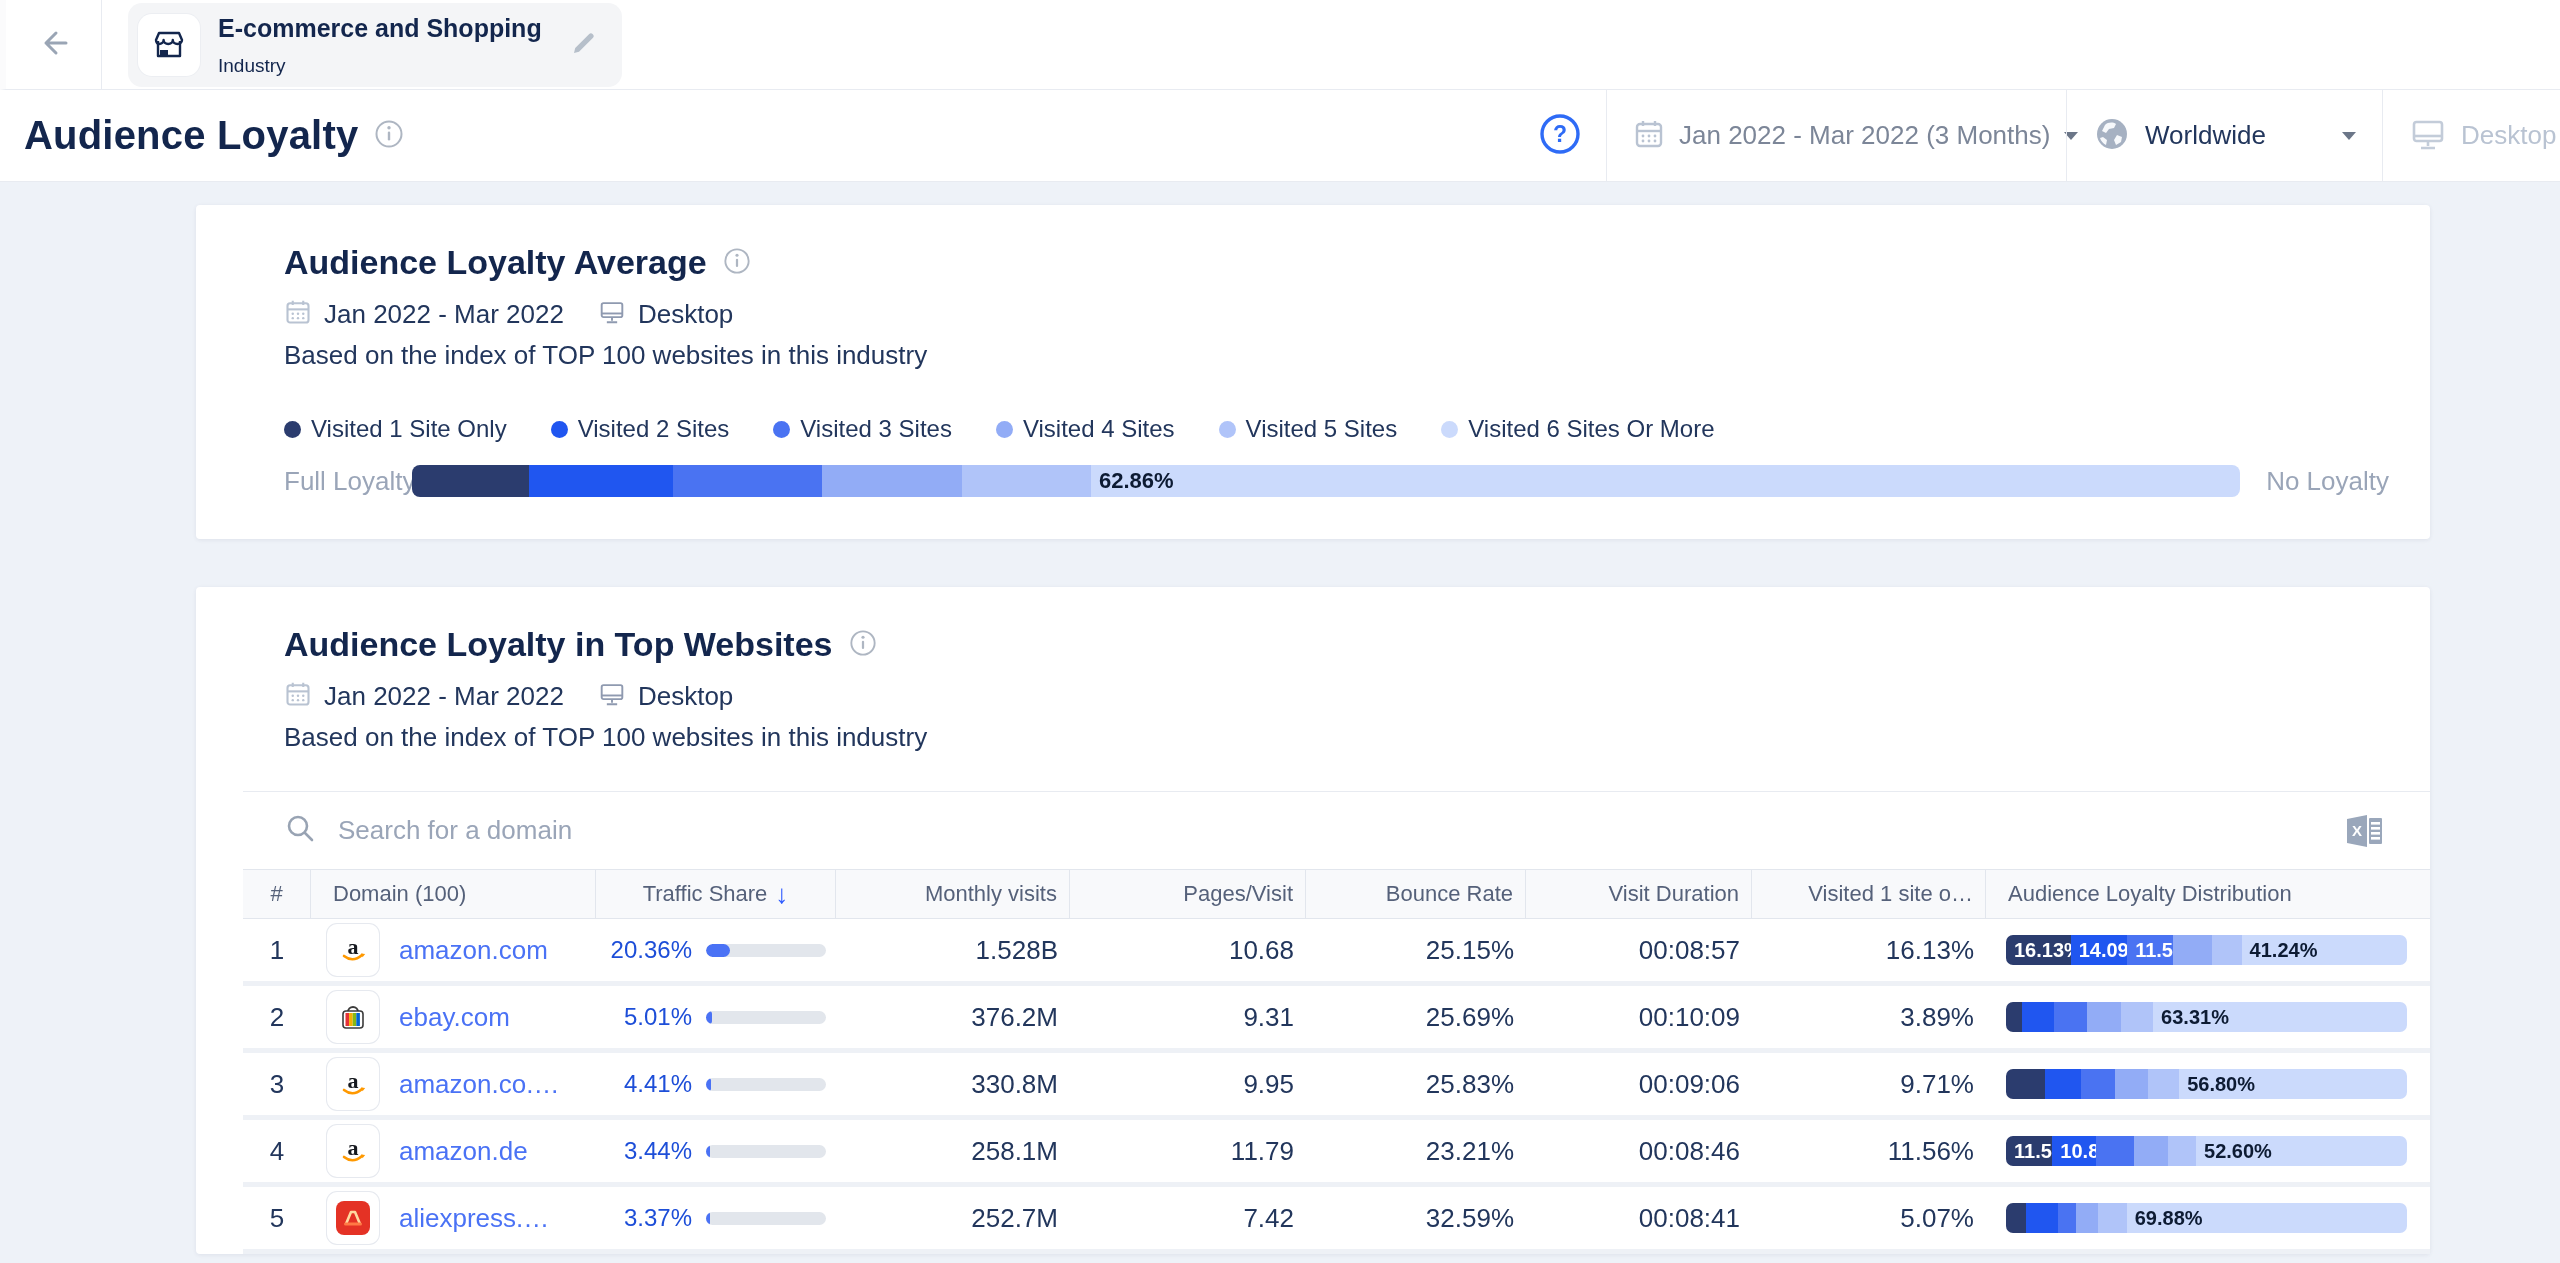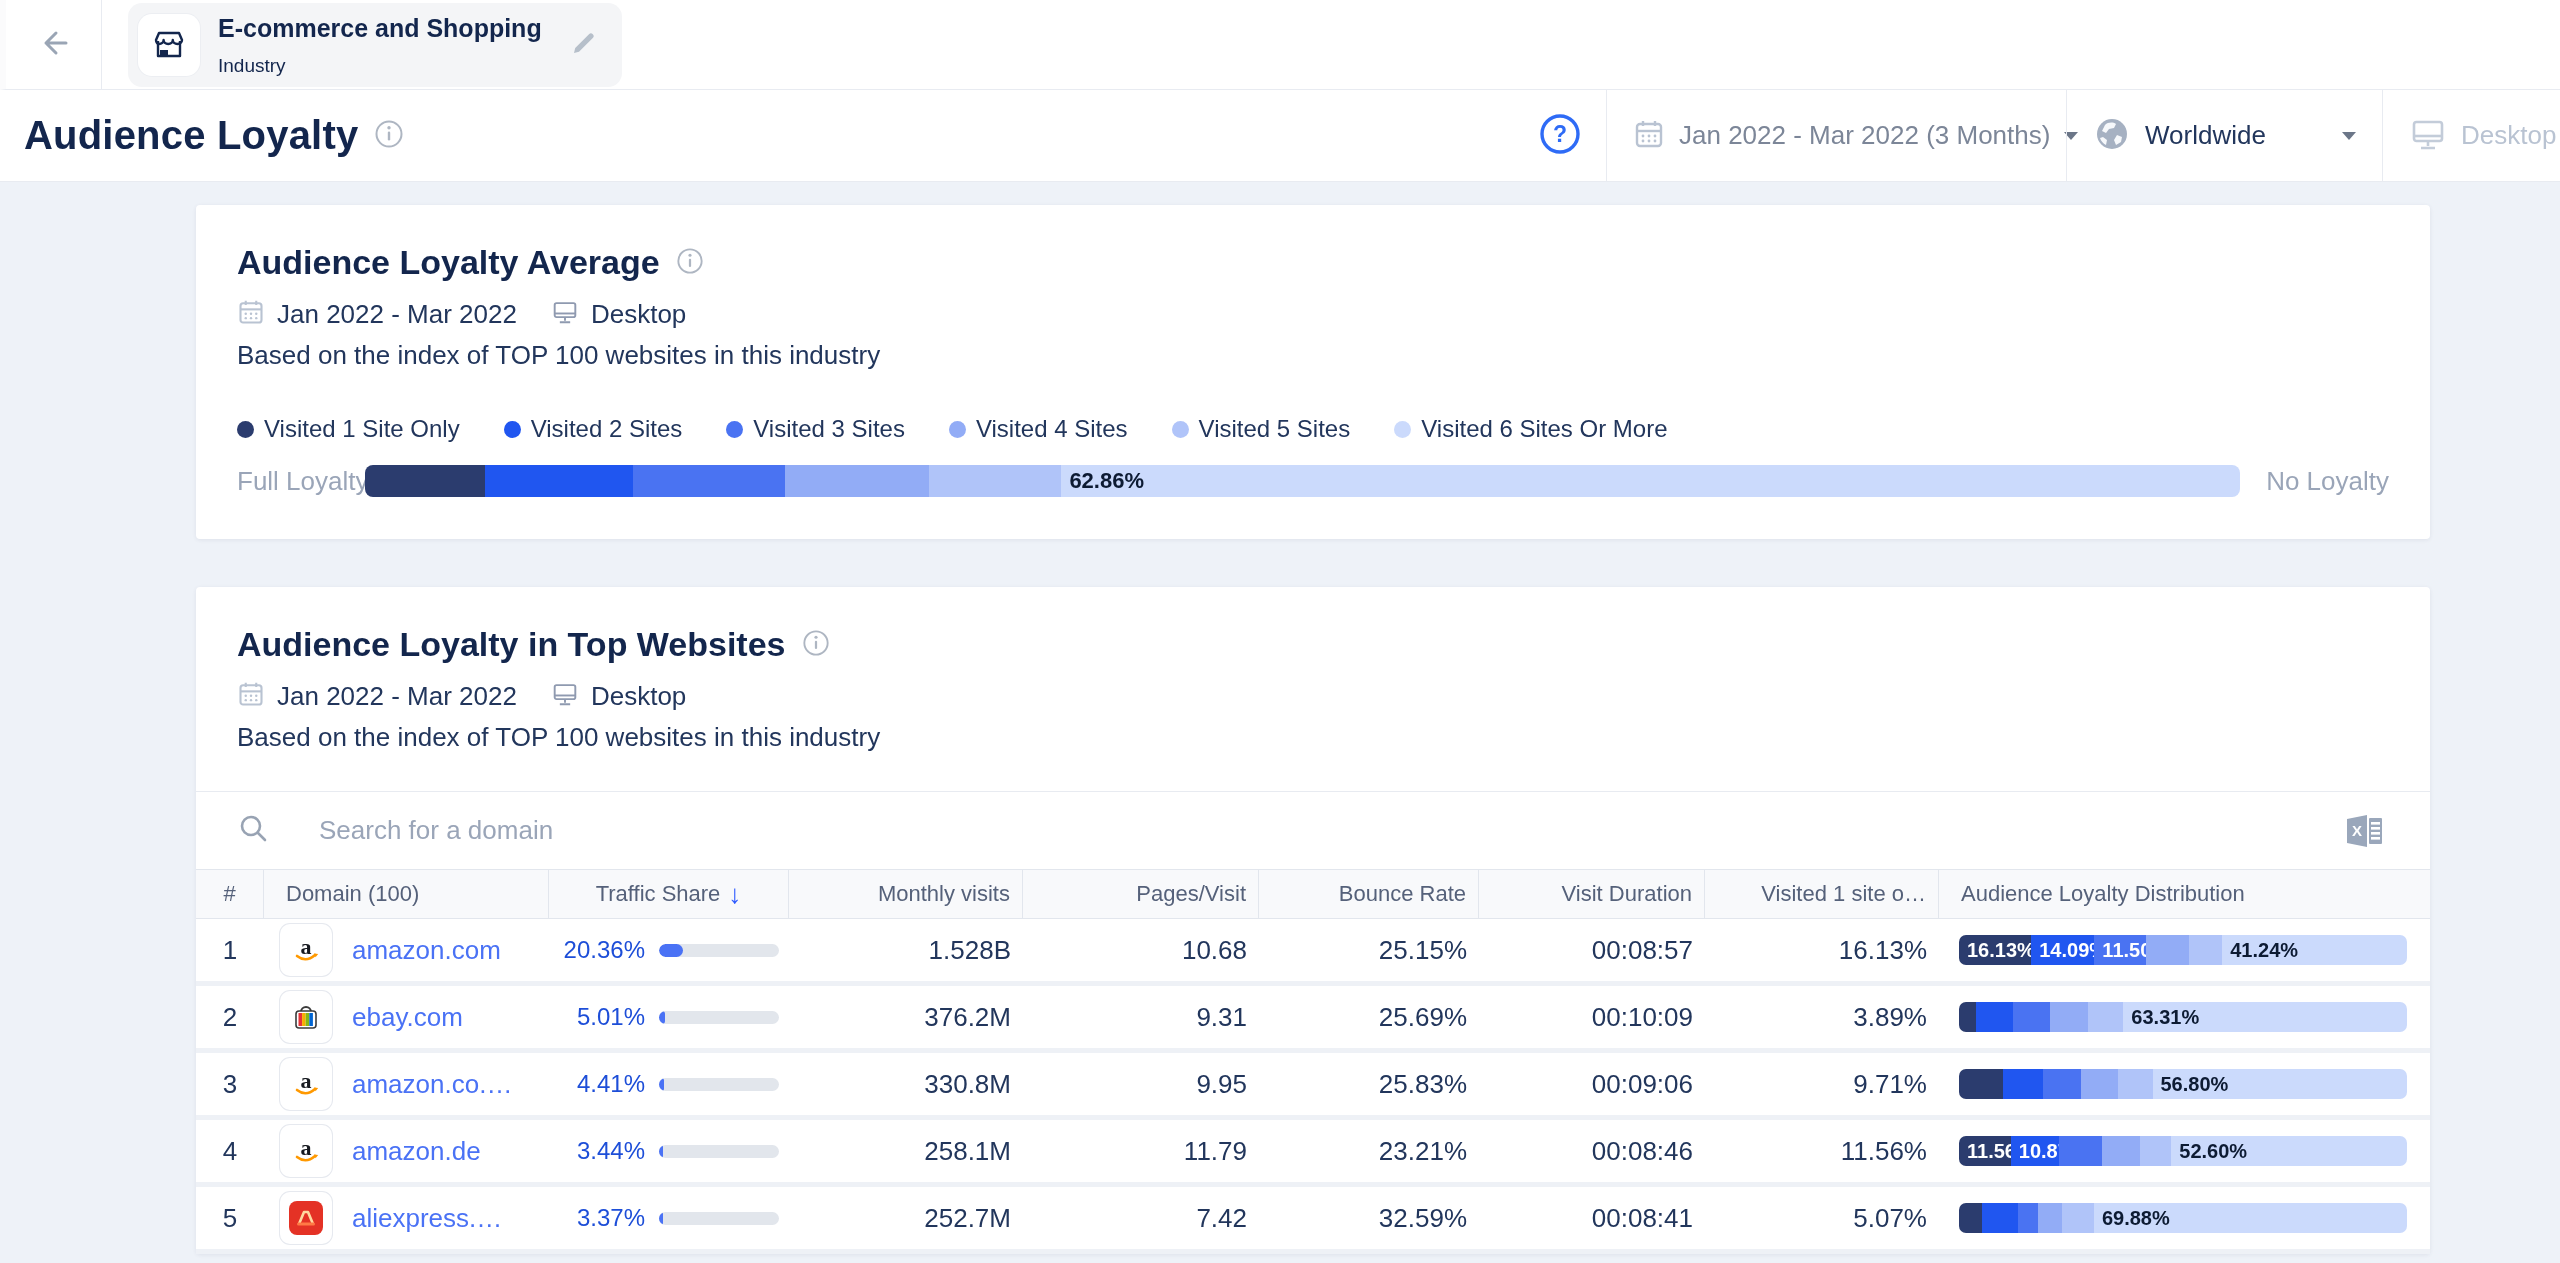--- a/index.html
+++ b/index.html
@@ -45,21 +45,21 @@
   .filter-geo { width: 316px; justify-content: space-between; }
   .filter-device { width: 178px; }
   .filter-text { font-size: 26px; color: #7c8698; white-space: nowrap; }
   .geo-text { color: #22365c; }
   .device-text { color: #b9c3d2; }
   .caret { width: 0; height: 0; border-left: 7px solid transparent; border-right: 7px solid transparent; border-top: 8px solid #6b7688; }
   .geo-left { display: flex; align-items: center; gap: 14px; }
   
   .page-content { padding: 23px 130px 0 196px; }
   .card {
-    background: #fff; border-radius: 4px; box-shadow: 0 1px 4px rgba(33,43,74,.08);
+    background: #fff; border-radius: 4px; box-shadow: 0 1px 4px rgba(33,43,74,.08); padding-left: 47px;
   }
   .card-pad { padding: 38px 41px 42px; }
   .section-title-row { display: flex; align-items: center; gap: 16px; }
   .section-title { font-size: 34px; font-weight: bold; color: #13264d; }
   .meta-row { display: flex; align-items: center; gap: 12px; margin-top: 16px; }
   .meta-text { font-size: 26px; color: #22365c; }
   .meta-gap { width: 10px; }
   .section-subtitle { font-size: 26px; color: #22365c; margin-top: 10px; }
   
   .legend { display: flex; align-items: center; gap: 44px; margin-top: 44px; }
@@ -76,21 +76,21 @@
   .seg { position: relative; display: flex; align-items: center; overflow: hidden; flex: none; }
   .seg-label { font-size: 20px; font-weight: bold; padding: 0 8px; white-space: nowrap; }
   .avg-bar .seg-label { font-size: 22px; }
   
   .search-row {
     margin-top: 38px; border-top: 1px solid #e8ebf1; height: 78px;
     display: flex; align-items: center; padding: 0 45px 0 41px; gap: 20px;
   }
   .search-input {
     border: none; outline: none; flex: 1; font-size: 26px; color: #22365c;
-    font-family: "Liberation Sans", sans-serif; background: transparent; margin-left: 28px;
+    font-family: "Liberation Sans", sans-serif; background: transparent;
   }
   .search-input::placeholder { color: #9aa5b8; }
   .excel-btn { cursor: pointer; display: flex; align-items: center; }
   .grid-cols {
     display: grid;
     grid-template-columns: 68px 285px 240px 234px 236px 220px 226px 234px 1fr;
   }
   .table-head { background: #f8f9fb; border-top: 1px solid #e2e6ed; border-bottom: 1px solid #e2e6ed; height: 50px; }
   .th {
     display: flex; align-items: center; font-size: 22px; color: #55617a;

